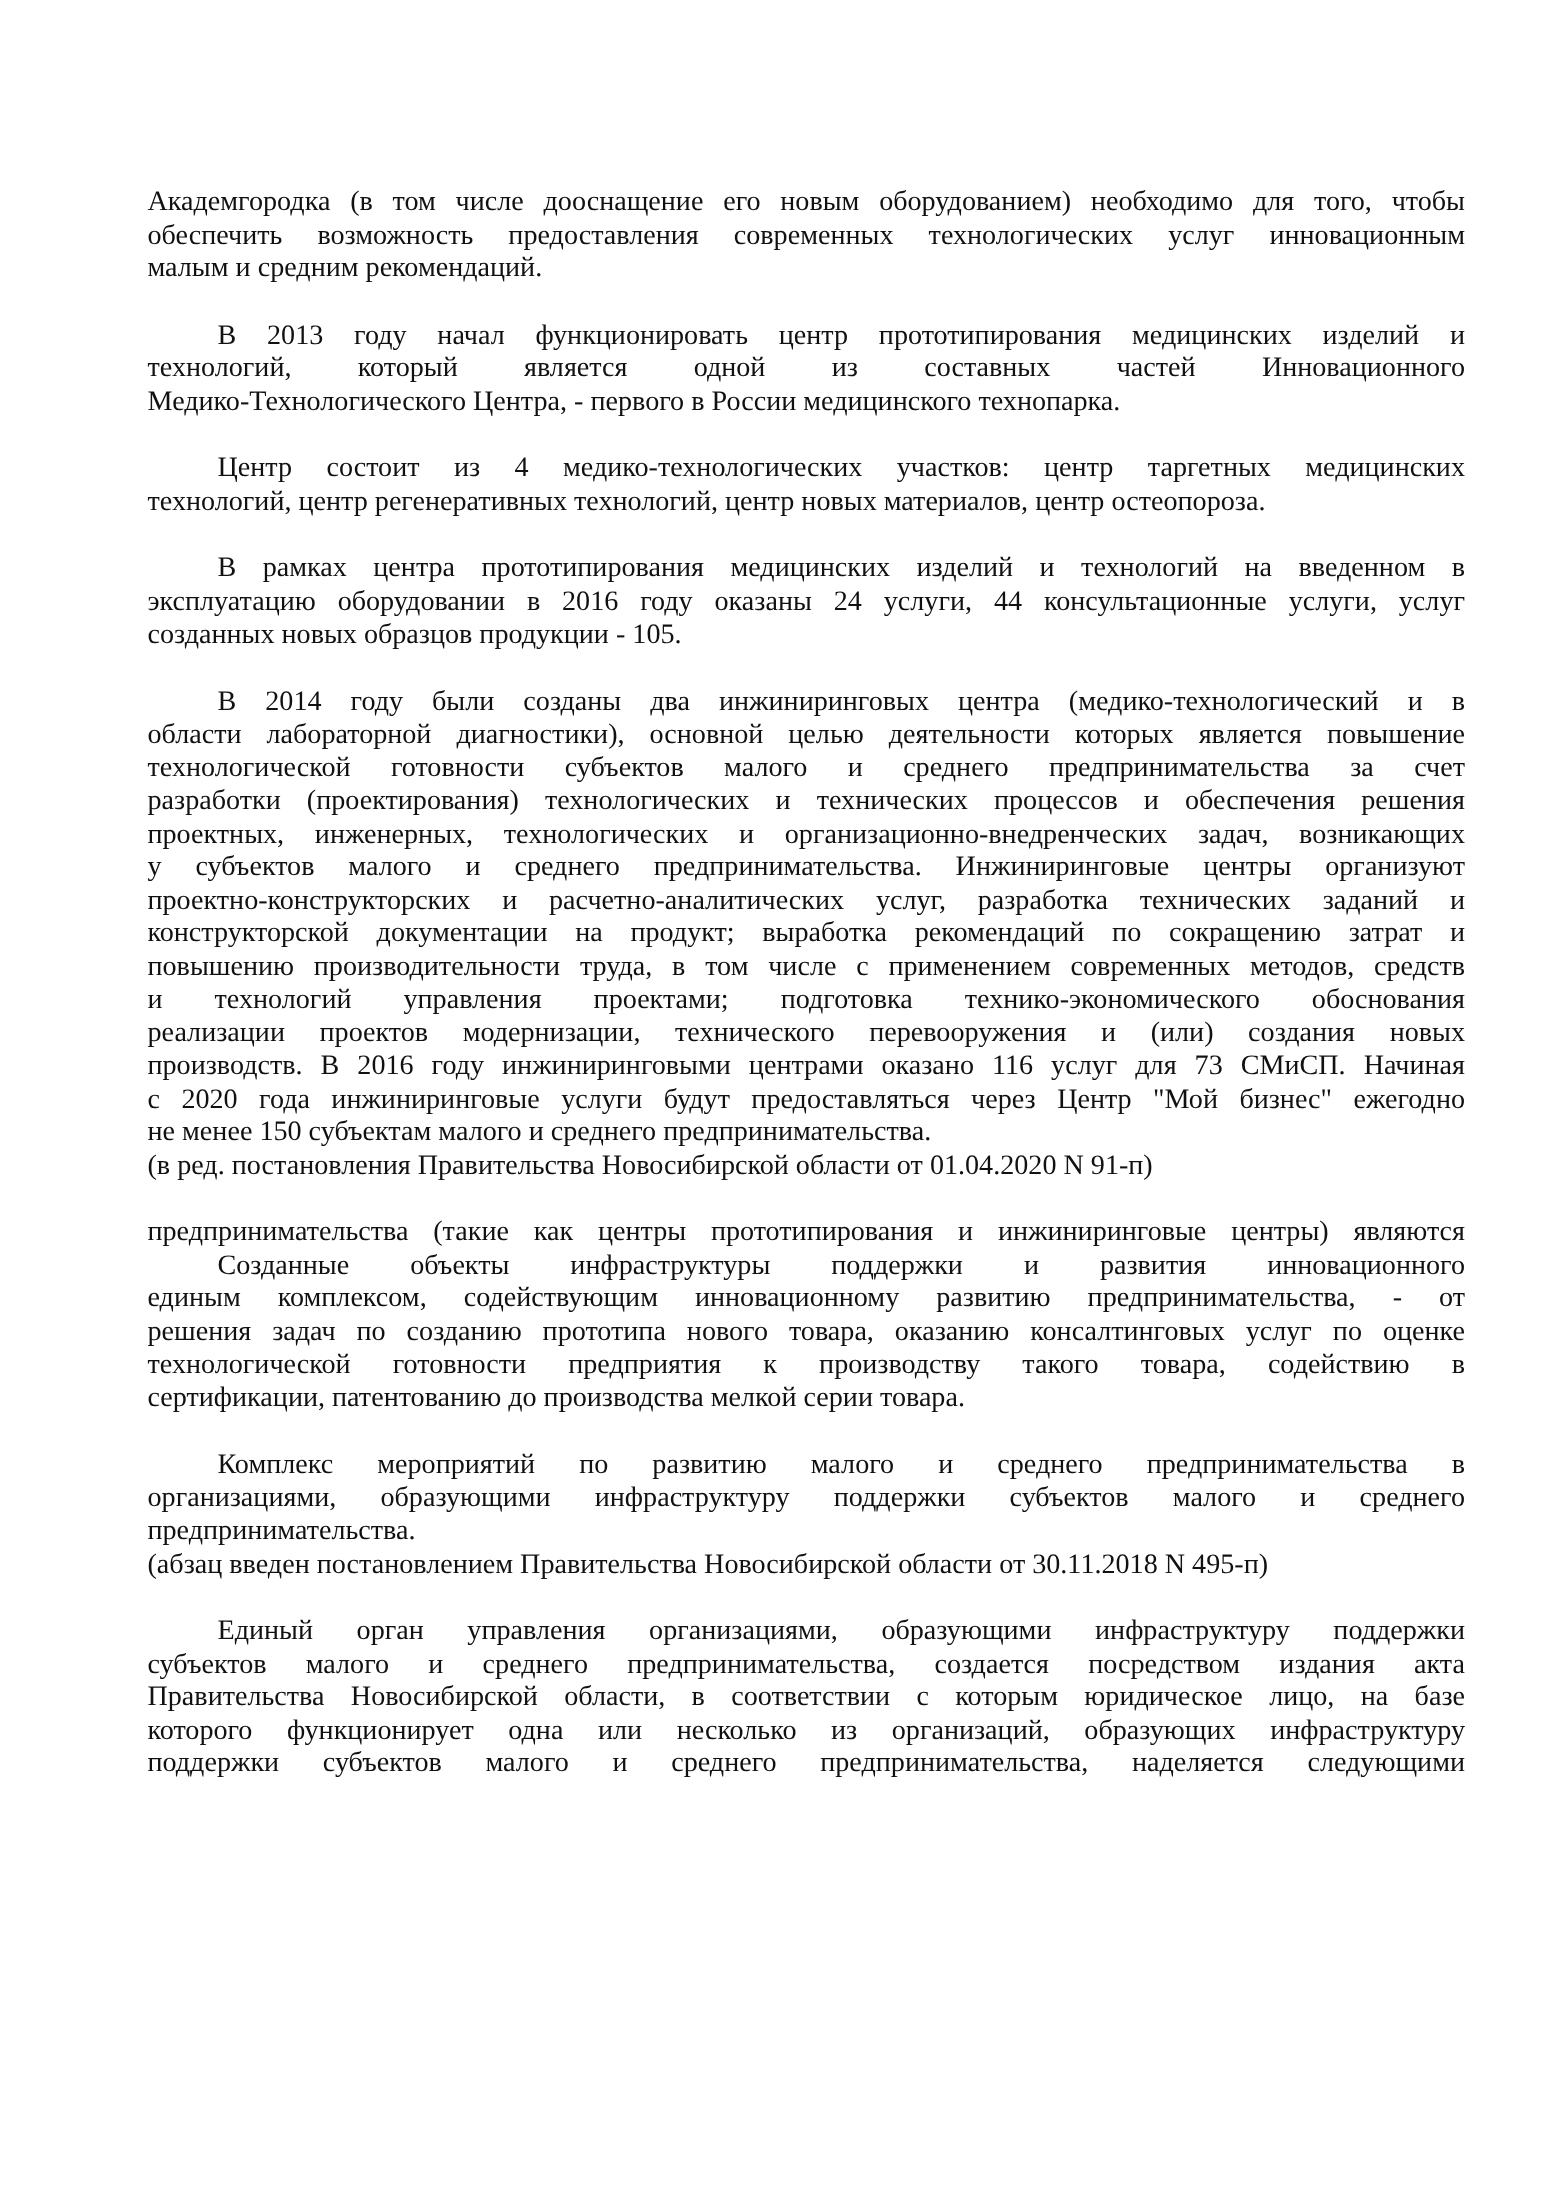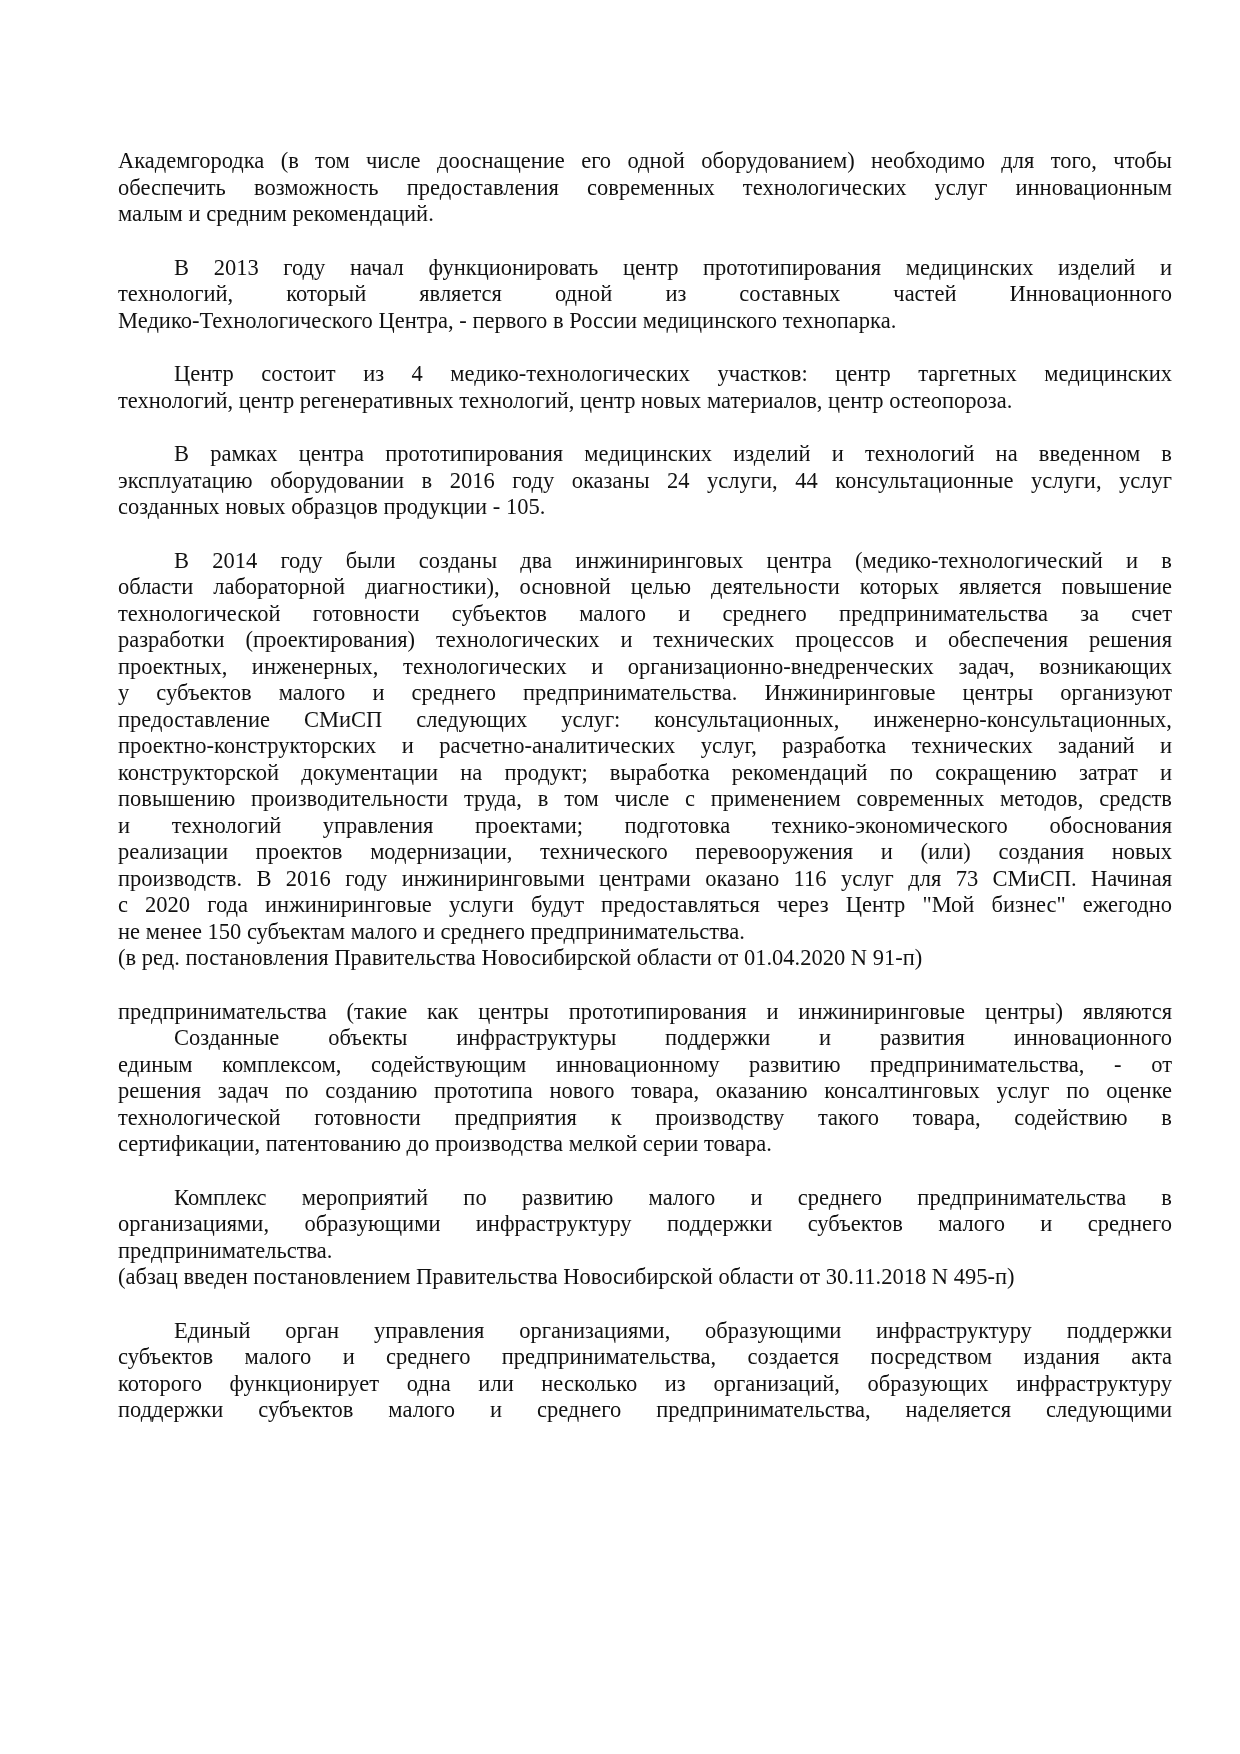--- a/index.html
+++ b/index.html
@@ -49,21 +49,21 @@
       text-align-last: left;
       font-family: Liberation Serif, serif;
     }
   </style>
 </head>
 <body>
 
 <div class="page">
 
   <p class="para">
-    <span class="line">Академгородка (в том числе дооснащение его одной оборудованием) необходимо для того, чтобы</span>
+    <span class="line">Академгородка (в том числе дооснащение его новым оборудованием) необходимо для того, чтобы</span>
     <span class="line">обеспечить возможность предоставления современных технологических услуг инновационным</span>
     <span class="line last">малым и средним рекомендаций.</span>
   </p>
 
   <p class="para">
     <span class="line first">В 2013 году начал функционировать центр прототипирования медицинских изделий и</span>
     <span class="line">технологий, который является одной из составных частей Инновационного</span>
     <span class="line last">Медико-Технологического Центра, - первого в России медицинского технопарка.</span>
   </p>
 
@@ -78,21 +78,20 @@
     <span class="line last">созданных новых образцов продукции - 105.</span>
   </p>
 
   <p class="para note-follows">
     <span class="line first">В 2014 году были созданы два инжиниринговых центра (медико-технологический и в</span>
     <span class="line">области лабораторной диагностики), основной целью деятельности которых является повышение</span>
     <span class="line">технологической готовности субъектов малого и среднего предпринимательства за счет</span>
     <span class="line">разработки (проектирования) технологических и технических процессов и обеспечения решения</span>
     <span class="line">проектных, инженерных, технологических и организационно-внедренческих задач, возникающих</span>
     <span class="line">у субъектов малого и среднего предпринимательства. Инжиниринговые центры организуют</span>
-    <span class="line">предоставление СМиСП следующих услуг: консультационных, инженерно-консультационных,</span>
     <span class="line">проектно-конструкторских и расчетно-аналитических услуг, разработка технических заданий и</span>
     <span class="line">конструкторской документации на продукт; выработка рекомендаций по сокращению затрат и</span>
     <span class="line">повышению производительности труда, в том числе с применением современных методов, средств</span>
     <span class="line">и технологий управления проектами; подготовка технико-экономического обоснования</span>
     <span class="line">реализации проектов модернизации, технического перевооружения и (или) создания новых</span>
     <span class="line">производств. В 2016 году инжиниринговыми центрами оказано 116 услуг для 73 СМиСП. Начиная</span>
     <span class="line">с 2020 года инжиниринговые услуги будут предоставляться через Центр "Мой бизнес" ежегодно</span>
     <span class="line last">не менее 150 субъектам малого и среднего предпринимательства.</span>
   </p>
   <p class="note">
@@ -113,17 +112,18 @@
     <span class="line">организациями, образующими инфраструктуру поддержки субъектов малого и среднего</span>
     <span class="line last">предпринимательства.</span>
   </p>
   <p class="note">
     <span class="line">(абзац введен постановлением Правительства Новосибирской области от 30.11.2018 N 495-п)</span>
   </p>
 
   <p class="para">
     <span class="line first">Единый орган управления организациями, образующими инфраструктуру поддержки</span>
     <span class="line">субъектов малого и среднего предпринимательства, создается посредством издания акта</span>
+    <span class="line">Правительства Новосибирской области, в соответствии с которым юридическое лицо, на базе</span>
     <span class="line">которого функционирует одна или несколько из организаций, образующих инфраструктуру</span>
     <span class="line">поддержки субъектов малого и среднего предпринимательства, наделяется следующими</span>
   </p>
 
 </div>
 
 </body></html>

